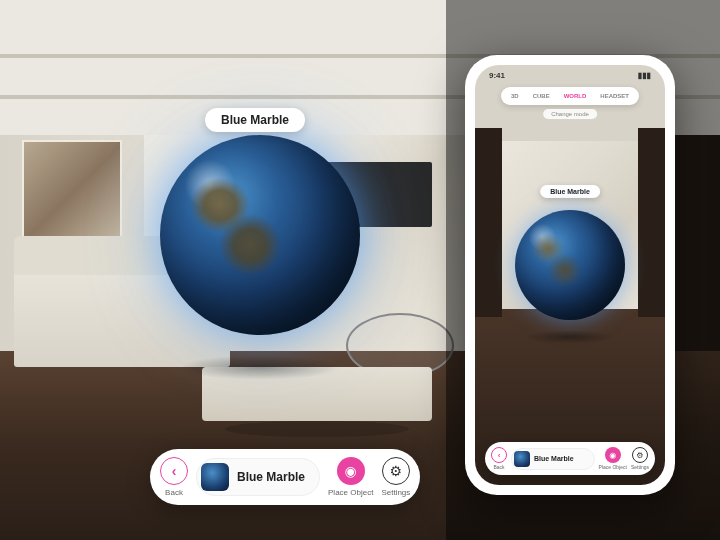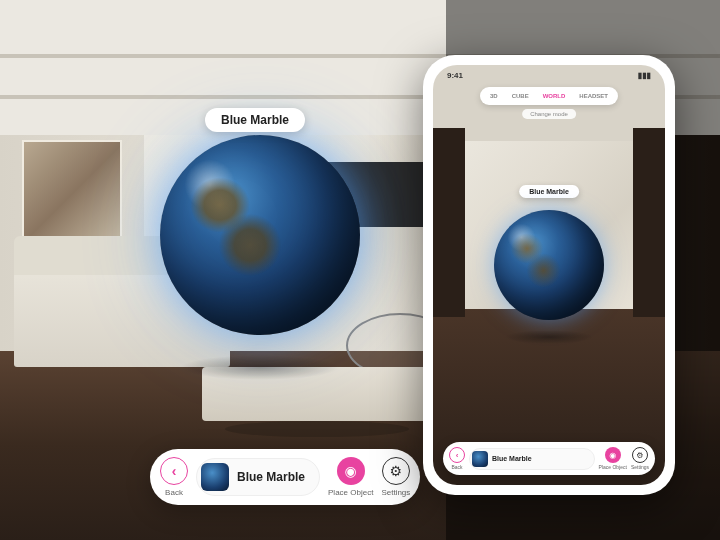--- a/index.html
+++ b/index.html
@@ -29,21 +29,21 @@
 .toolbar{position:absolute;left:150px;bottom:35px;display:flex;align-items:center;gap:8px;background:#fff;padding:8px 10px;border-radius:28px;box-shadow:0 6px 24px rgba(0,0,0,0.28)}
 .tb-btn{display:flex;flex-direction:column;align-items:center;gap:3px;background:transparent;border:none;cursor:pointer}
 .tb-icon{width:28px;height:28px;border-radius:50%;display:flex;align-items:center;justify-content:center;font-size:14px}
 .back-ic{border:1.5px solid #e843a0;color:#e843a0;font-weight:bold}
 .place-ic{background:#e843a0;color:#fff}
 .set-ic{border:1.5px solid #333;color:#333}
 .tb-label{font-size:8px;color:#666}
 .tb-center{display:flex;align-items:center;gap:8px;padding:4px 14px 4px 4px;border-radius:20px;background:#fafafa;border:1px solid #eee}
 .tb-thumb{width:28px;height:28px;border-radius:6px;background:radial-gradient(circle at 40% 35%,#4a8fc8,#1a3f6f 60%,#081830)}
 .tb-title{font-size:12px;font-weight:600;color:#222}
-.phone{position:absolute;right:45px;top:55px;width:252px;height:440px;background:#fff;border-radius:32px;padding:10px;box-shadow:0 12px 45px rgba(0,0,0,0.5)}
+.phone{position:absolute;right:45px;top:55px;width:210px;height:440px;background:#fff;border-radius:32px;padding:10px;box-shadow:0 12px 45px rgba(0,0,0,0.5)}
 .phone-screen{width:100%;height:100%;border-radius:24px;overflow:hidden;position:relative;background:linear-gradient(to bottom,#d8d3c8 0%,#d8d3c8 58%,#4a3528 58%,#2a1f18 100%)}
 .p-marble{position:absolute;top:18%;left:10%;width:80%;height:40%;background:linear-gradient(135deg,#f5f2ea,#e8e3d8,#d5cfc2,#f0ebe0);opacity:0.65}
 .p-shelf-l{position:absolute;left:0;top:15%;width:14%;height:45%;background:#2a1f18}
 .p-shelf-r{position:absolute;right:0;top:15%;width:14%;height:45%;background:#2a1f18}
 .p-status{position:absolute;top:6px;left:0;right:0;display:flex;justify-content:space-between;padding:0 14px;font-size:8px;font-weight:600;color:#333}
 .p-tabs{position:absolute;top:22px;left:50%;transform:translateX(-50%);display:flex;gap:0;background:#fff;border-radius:12px;padding:3px;font-size:6px;font-weight:600;box-shadow:0 2px 6px rgba(0,0,0,0.15)}
 .p-tab{padding:3px 7px;border-radius:9px;color:#888;cursor:pointer}
 .p-tab.active{color:#e843a0}
 .p-sub{position:absolute;top:44px;left:50%;transform:translateX(-50%);font-size:6px;color:#888;background:rgba(255,255,255,0.85);padding:2px 8px;border-radius:8px}
 .p-label{position:absolute;top:120px;left:50%;transform:translateX(-50%);background:#fff;padding:3px 10px;border-radius:12px;font-size:7px;font-weight:600;color:#222;box-shadow:0 2px 6px rgba(0,0,0,0.2)}

